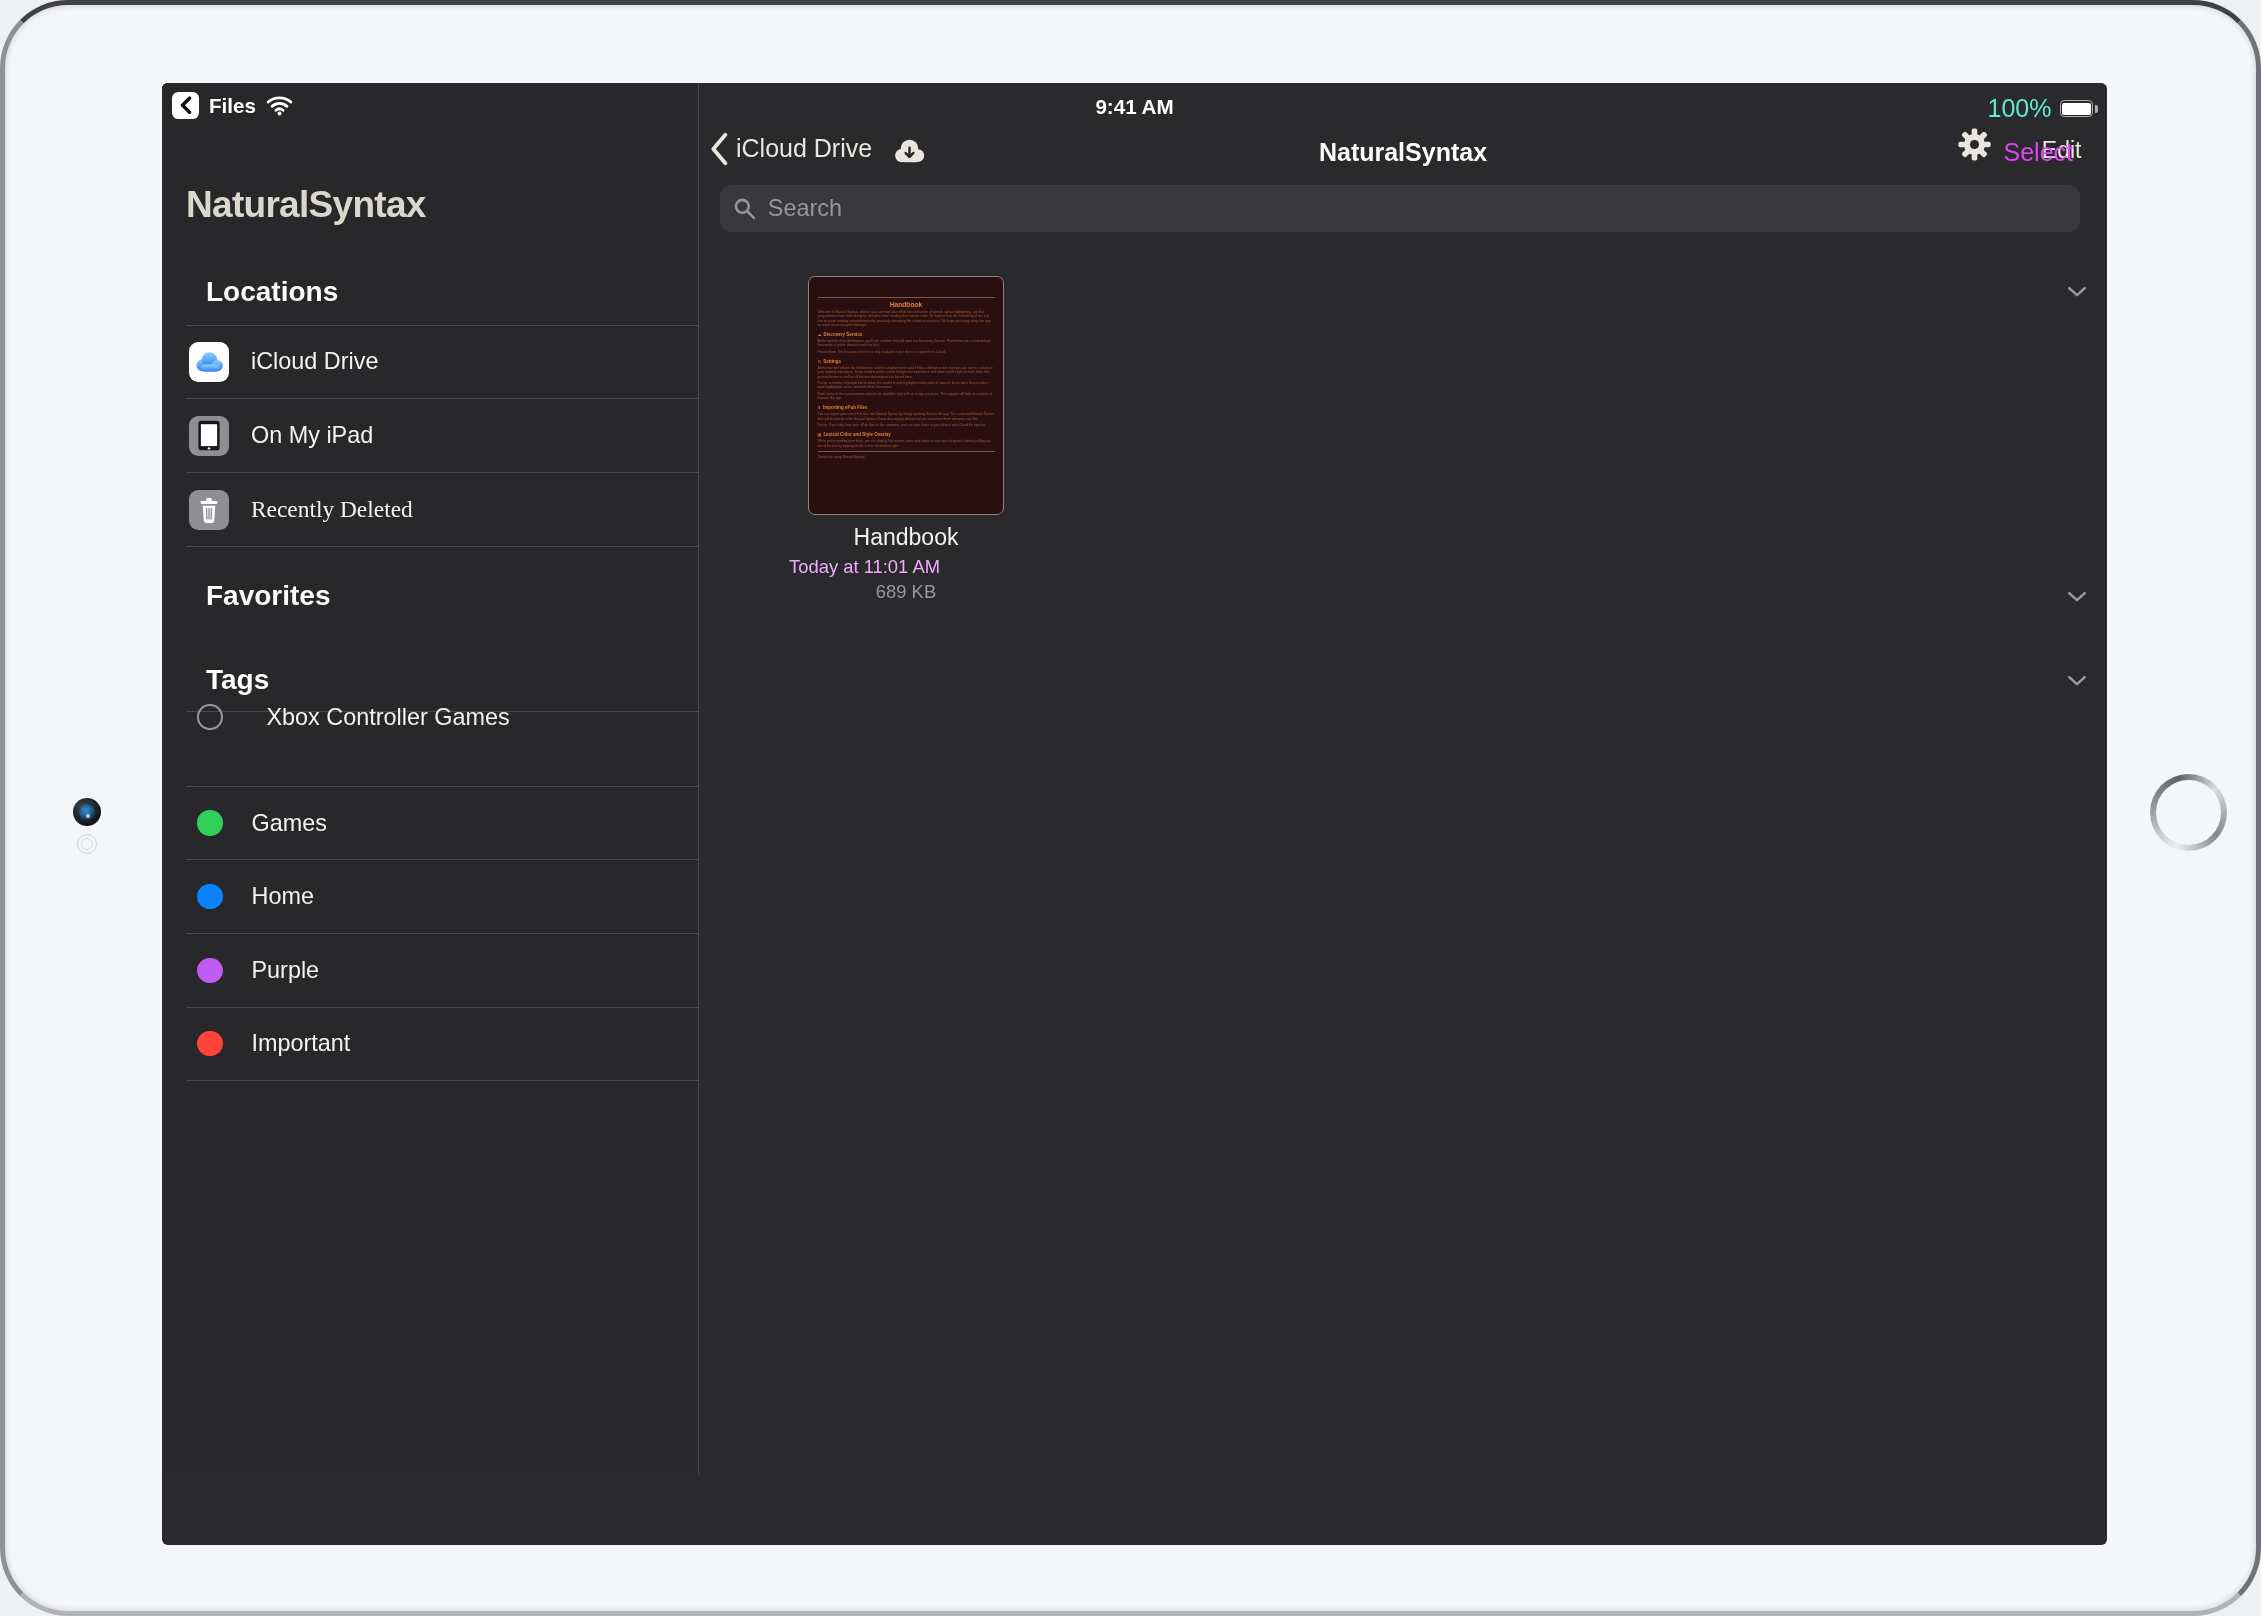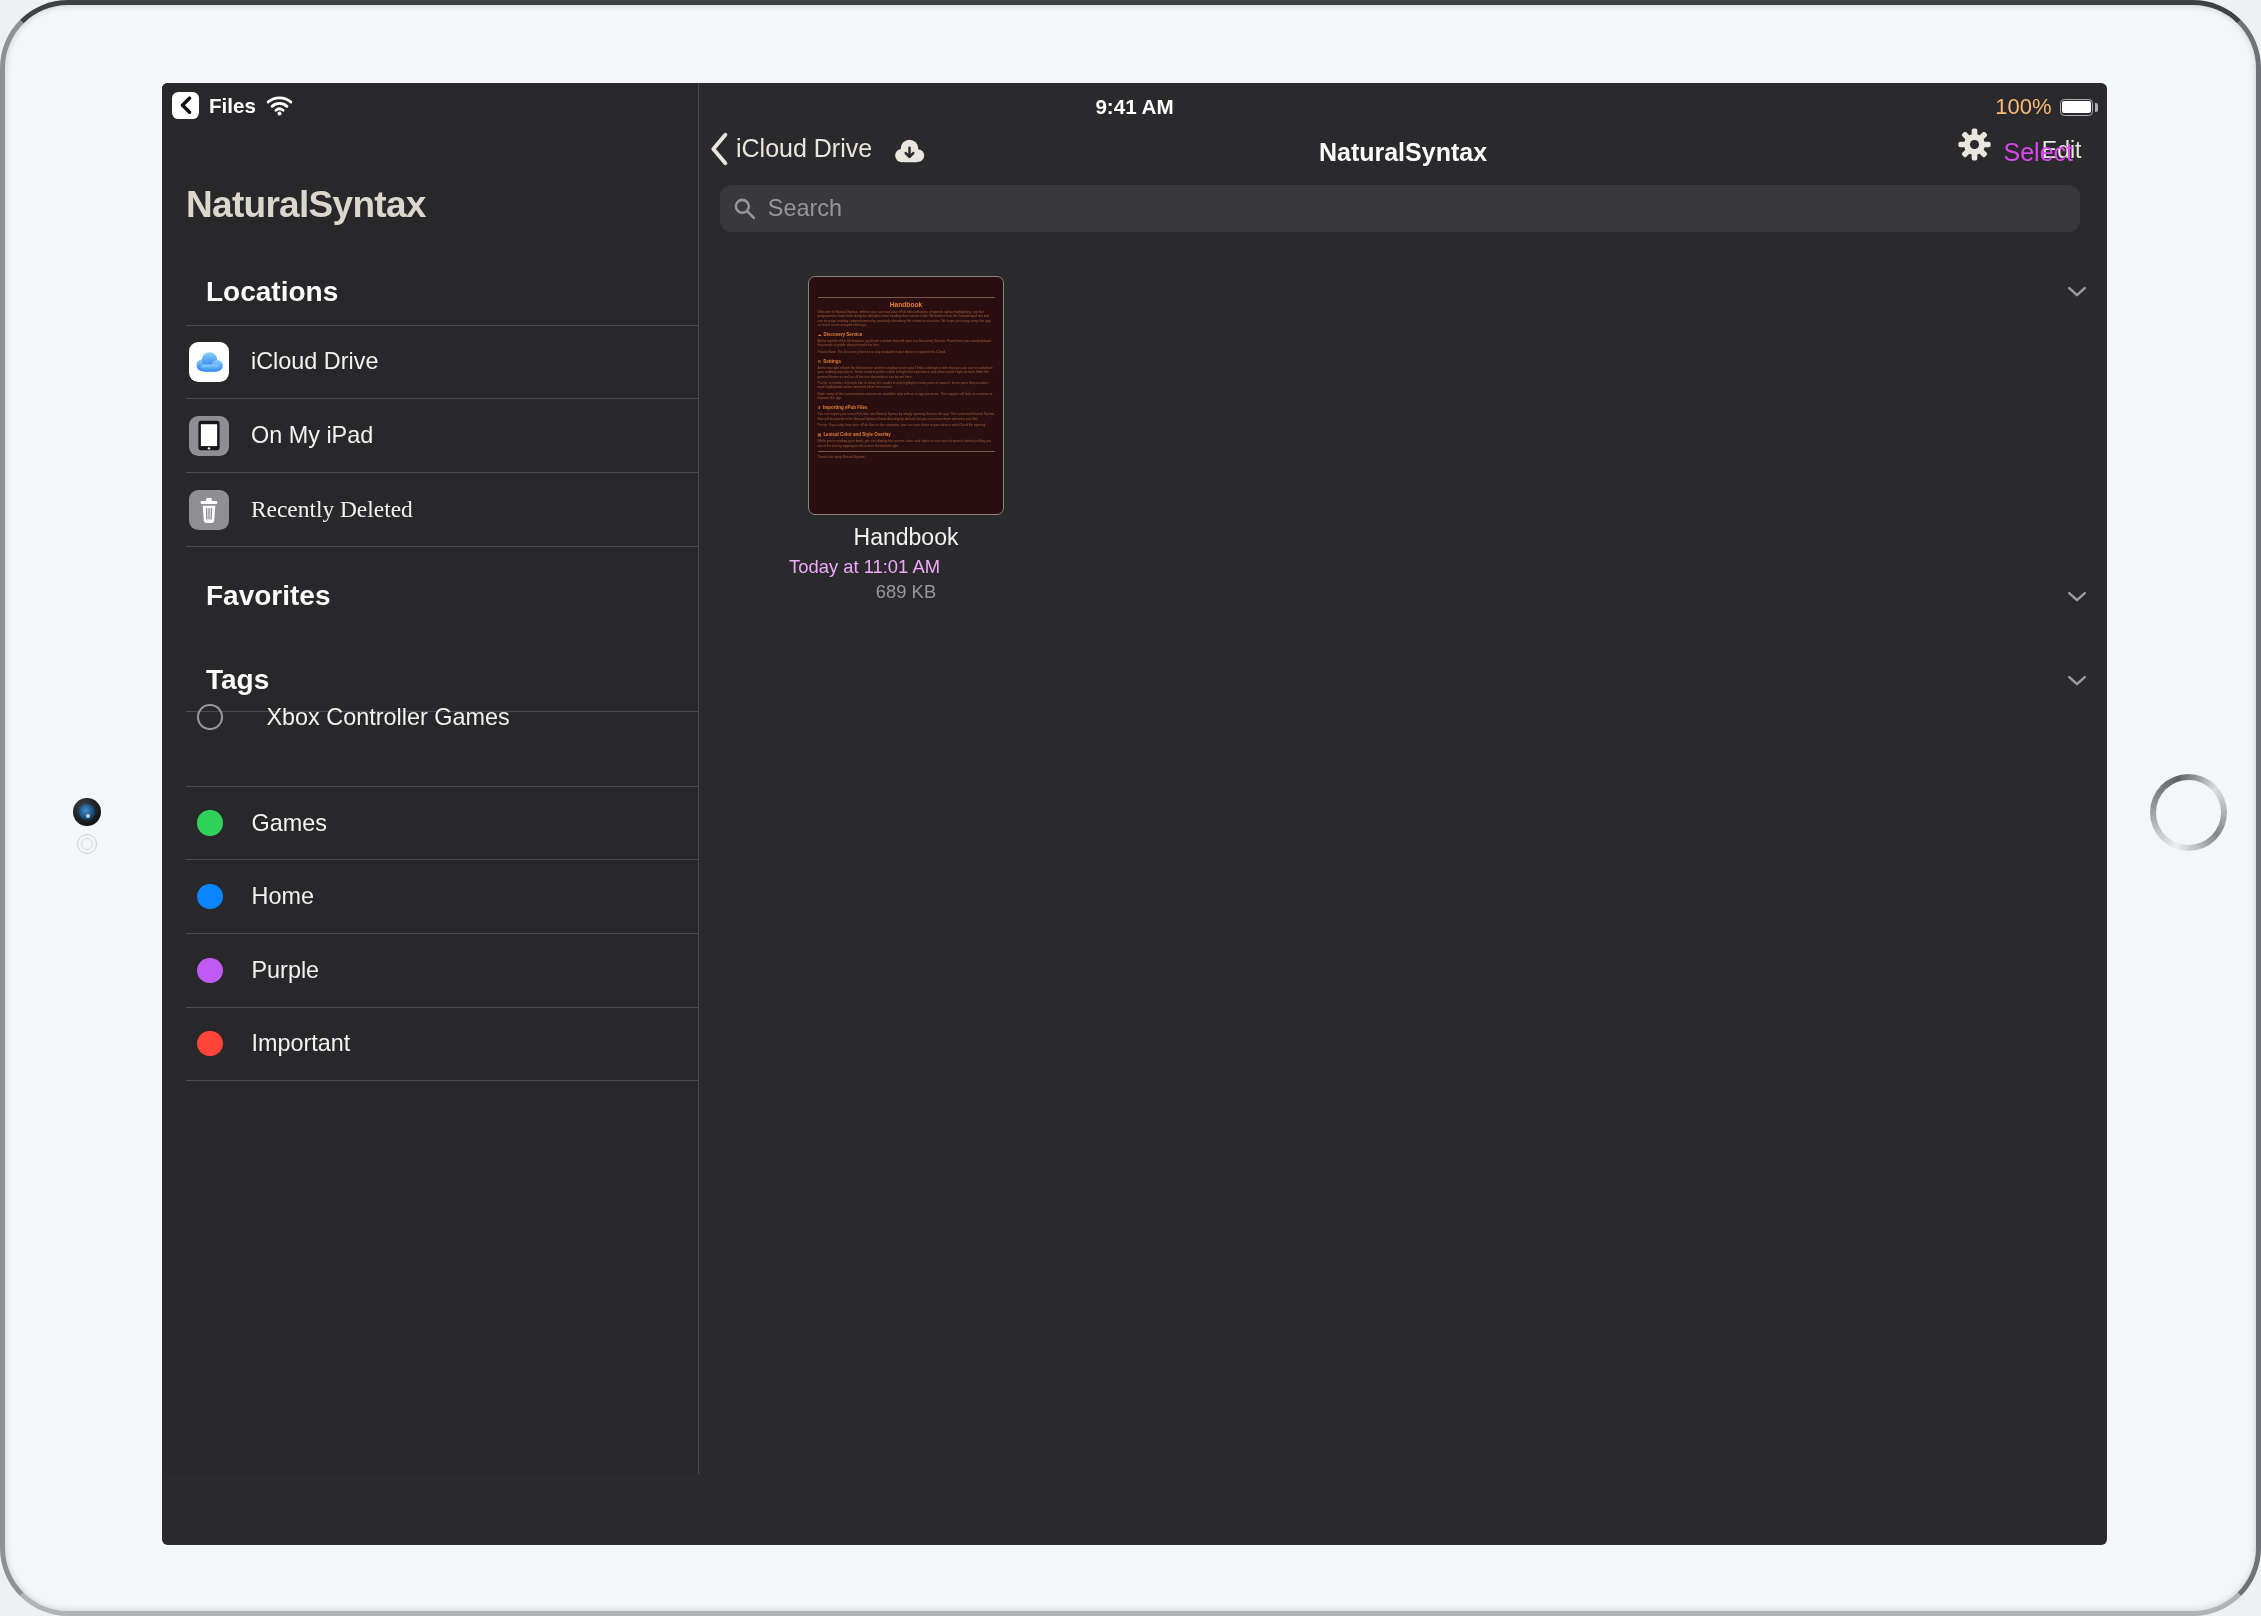--- a/index.html
+++ b/index.html
@@ -51,21 +51,21 @@
   .sidebar { position:absolute; left:0; top:0; width:536px; height:1391px; background:#28282b; }
   .vdiv    { position:absolute; left:536px; top:0; width:1.4px; height:1391px; background:#49494d; }
   .content { position:absolute; left:537px; top:0; width:1408px; height:1391px; }
 
   
   .status-left { position:absolute; left:10px; top:9.2px; display:flex; align-items:center; gap:10px; z-index:5; }
   .files-chip { width:27px; height:27px; border-radius:6.4px; background:#fff; display:flex; align-items:center; justify-content:center; }
   .files-label { font-size:20.6px; font-weight:600; color:#fff; }
   .status-time { position:absolute; left:0; top:12px; width:1945px; text-align:center; font-size:20.6px; font-weight:700; color:#fff; z-index:4; }
   .status-batt { position:absolute; right:14px; top:11.3px; display:flex; align-items:center; gap:8.5px; z-index:5; }
-  .batt-pct { font-size:22px; color:#fdba74; }
+  .batt-pct { font-size:25px; color:#5eead4; }
   .batt { position:relative; width:33px; height:17px; border:1.4px solid #aeaeb2; border-radius:4.3px; }
   .batt-fill { position:absolute; inset:1.4px; background:#fff; border-radius:2.1px; }
   .batt-nub { position:absolute; right:-6.4px; top:3.5px; width:3.5px; height:8.5px; background:#aeaeb2; border-radius:0 2.1px 2.1px 0; }
 
   
   .edit-btn { position:absolute; right:25.5px; top:54px; font-size:23px; color:#eae7de; cursor:pointer; }
   .app-title { position:absolute; left:24px; top:101px; font-size:37px; font-weight:800; letter-spacing:-0.7px; color:#dad7cd; }
   .sec-hdr { position:absolute; left:24px; font-size:28px; font-weight:700; color:#fbfbfb;margin-left:20px; }
   .sec-chev { position:absolute; right:20px; }
   .sdiv { position:absolute; left:24px; width:512px; height:0.7px; background:rgba(255,255,255,.16); }

